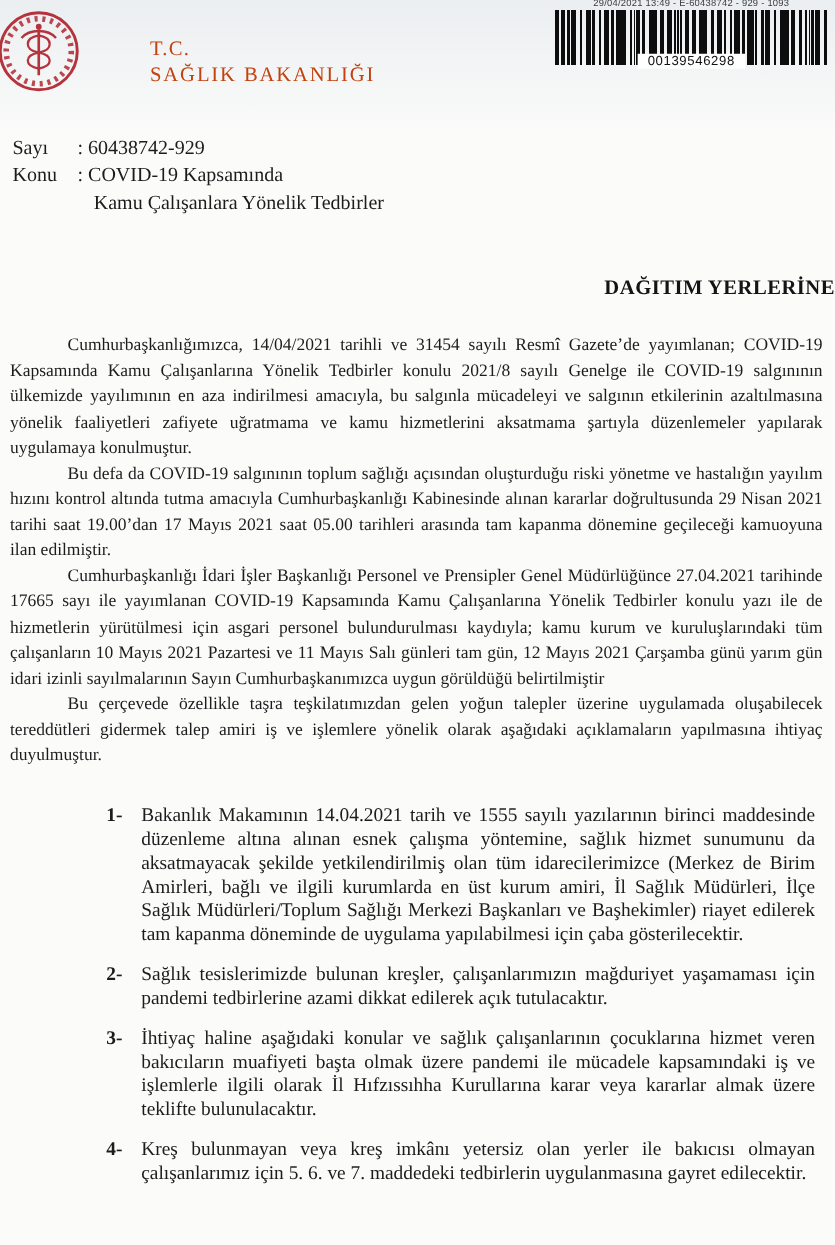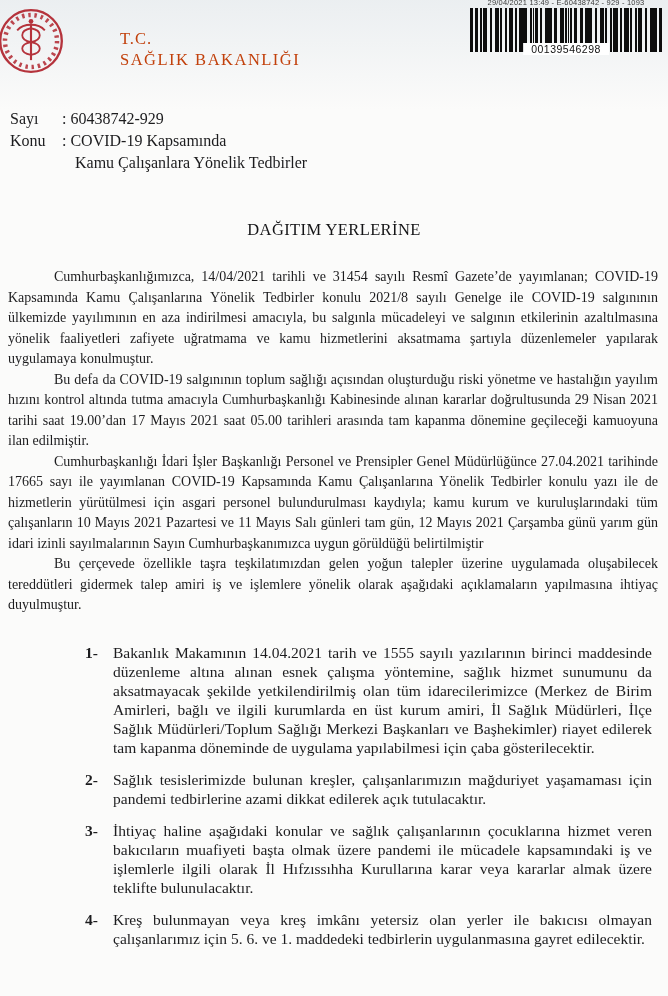--- a/index.html
+++ b/index.html
@@ -17,21 +17,21 @@
   
   .header{position:relative;height:92px;}
   .emblem{position:absolute;left:-3px;top:7px;width:68px;height:68px;}
   .head-center{
     position:absolute;left:120px;right:200px;top:28px;text-align:left;
     font-size:16.5px;line-height:21px;color:#c2410c;
   }
   .head-center .tc{letter-spacing:1px;}
   .head-center .ministry{letter-spacing:1.5px;}
   
-  .barcode-wrap{position:absolute;right:6px;top:0;width:192px;}
+  .barcode-wrap{position:absolute;right:6px;top:0;width:218px;}
   .barcode-top{
     font-family:"Liberation Sans","DejaVu Sans",sans-serif;
     font-size:7.5px;color:#3a3a3a;white-space:nowrap;
     margin-top:-2px;text-align:center;letter-spacing:.2px;
   }
   .barcode{
     position:relative;height:44px;margin-top:1px;
     background-image:
       repeating-linear-gradient(90deg,#0d0d0d 0 2px,transparent 2px 5px),
       repeating-linear-gradient(90deg,#0d0d0d 0 1px,transparent 1px 7px),
@@ -44,21 +44,21 @@
     font-family:"Liberation Sans","DejaVu Sans",sans-serif;
     font-size:10.5px;color:#111;letter-spacing:.5px;
   }
   
   .meta{margin:16px 0 0 10px;font-size:16px;line-height:22px;}
   .meta-row{display:flex;}
   .meta-label{width:52px;flex:0 0 52px;}
   .meta-cont{padding-left:13px;}
   
   .doc-heading{
-    text-align:center;font-weight:normal;font-size:16.5px;
+    text-align:right;font-weight:bold;font-size:16.5px;
     margin-top:46px;letter-spacing:.4px;color:#141416;
   }
   
   .paras{margin:27px 10px 0 8px;}
   .para{
     margin:0;text-indent:46px;text-align:justify;
     font-size:14px;line-height:20.5px;
   }
   .items{margin:27px 16px 0 85px;}
   .item{
@@ -117,14 +117,14 @@
     <p class="para">Cumhurbaşkanlığımızca, 14/04/2021 tarihli ve 31454 sayılı Resmî Gazete’de yayımlanan; COVID-19 Kapsamında Kamu Çalışanlarına Yönelik Tedbirler konulu 2021/8 sayılı Genelge ile COVID-19 salgınının ülkemizde yayılımının en aza indirilmesi amacıyla, bu salgınla mücadeleyi ve salgının etkilerinin azaltılmasına yönelik faaliyetleri zafiyete uğratmama ve kamu hizmetlerini aksatmama şartıyla düzenlemeler yapılarak uygulamaya konulmuştur.</p>
     <p class="para">Bu defa da COVID-19 salgınının toplum sağlığı açısından oluşturduğu riski yönetme ve hastalığın yayılım hızını kontrol altında tutma amacıyla Cumhurbaşkanlığı Kabinesinde alınan kararlar doğrultusunda 29 Nisan 2021 tarihi saat 19.00’dan 17 Mayıs 2021 saat 05.00 tarihleri arasında tam kapanma dönemine geçileceği kamuoyuna ilan edilmiştir.</p>
     <p class="para">Cumhurbaşkanlığı İdari İşler Başkanlığı Personel ve Prensipler Genel Müdürlüğünce 27.04.2021 tarihinde 17665 sayı ile yayımlanan COVID-19 Kapsamında Kamu Çalışanlarına Yönelik Tedbirler konulu yazı ile de hizmetlerin yürütülmesi için asgari personel bulundurulması kaydıyla; kamu kurum ve kuruluşlarındaki tüm çalışanların 10 Mayıs 2021 Pazartesi ve 11 Mayıs Salı günleri tam gün, 12 Mayıs 2021 Çarşamba günü yarım gün idari izinli sayılmalarının Sayın Cumhurbaşkanımızca uygun görüldüğü belirtilmiştir</p>
     <p class="para">Bu çerçevede özellikle taşra teşkilatımızdan gelen yoğun talepler üzerine uygulamada oluşabilecek tereddütleri gidermek talep amiri iş ve işlemlere yönelik olarak aşağıdaki açıklamaların yapılmasına ihtiyaç duyulmuştur.</p>
   </div>
 
 <div class="items">
     <div class="item"><span class="num">1-</span><span>Bakanlık Makamının 14.04.2021 tarih ve 1555 sayılı yazılarının birinci maddesinde düzenleme altına alınan esnek çalışma yöntemine, sağlık hizmet sunumunu da aksatmayacak şekilde yetkilendirilmiş olan tüm idarecilerimizce (Merkez de Birim Amirleri, bağlı ve ilgili kurumlarda en üst kurum amiri, İl Sağlık Müdürleri, İlçe Sağlık Müdürleri/Toplum Sağlığı Merkezi Başkanları ve Başhekimler) riayet edilerek tam kapanma döneminde de uygulama yapılabilmesi için çaba gösterilecektir.</span></div>
     <div class="item"><span class="num">2-</span><span>Sağlık tesislerimizde bulunan kreşler, çalışanlarımızın mağduriyet yaşamaması için pandemi tedbirlerine azami dikkat edilerek açık tutulacaktır.</span></div>
     <div class="item"><span class="num">3-</span><span>İhtiyaç haline aşağıdaki konular ve sağlık çalışanlarının çocuklarına hizmet veren bakıcıların muafiyeti başta olmak üzere pandemi ile mücadele kapsamındaki iş ve işlemlerle ilgili olarak İl Hıfzıssıhha Kurullarına karar veya kararlar almak üzere teklifte bulunulacaktır.</span></div>
-    <div class="item"><span class="num">4-</span><span>Kreş bulunmayan veya kreş imkânı yetersiz olan yerler ile bakıcısı olmayan çalışanlarımız için 5. 6. ve 1. maddedeki tedbirlerin uygulanmasına gayret edilecektir.</span></div>
+    <div class="item"><span class="num">4-</span><span>Kreş bulunmayan veya kreş imkânı yetersiz olan yerler ile bakıcısı olmayan çalışanlarımız için 5. 6. ve 7. maddedeki tedbirlerin uygulanmasına gayret edilecektir.</span></div>
   </div>
 
 </body></html>

